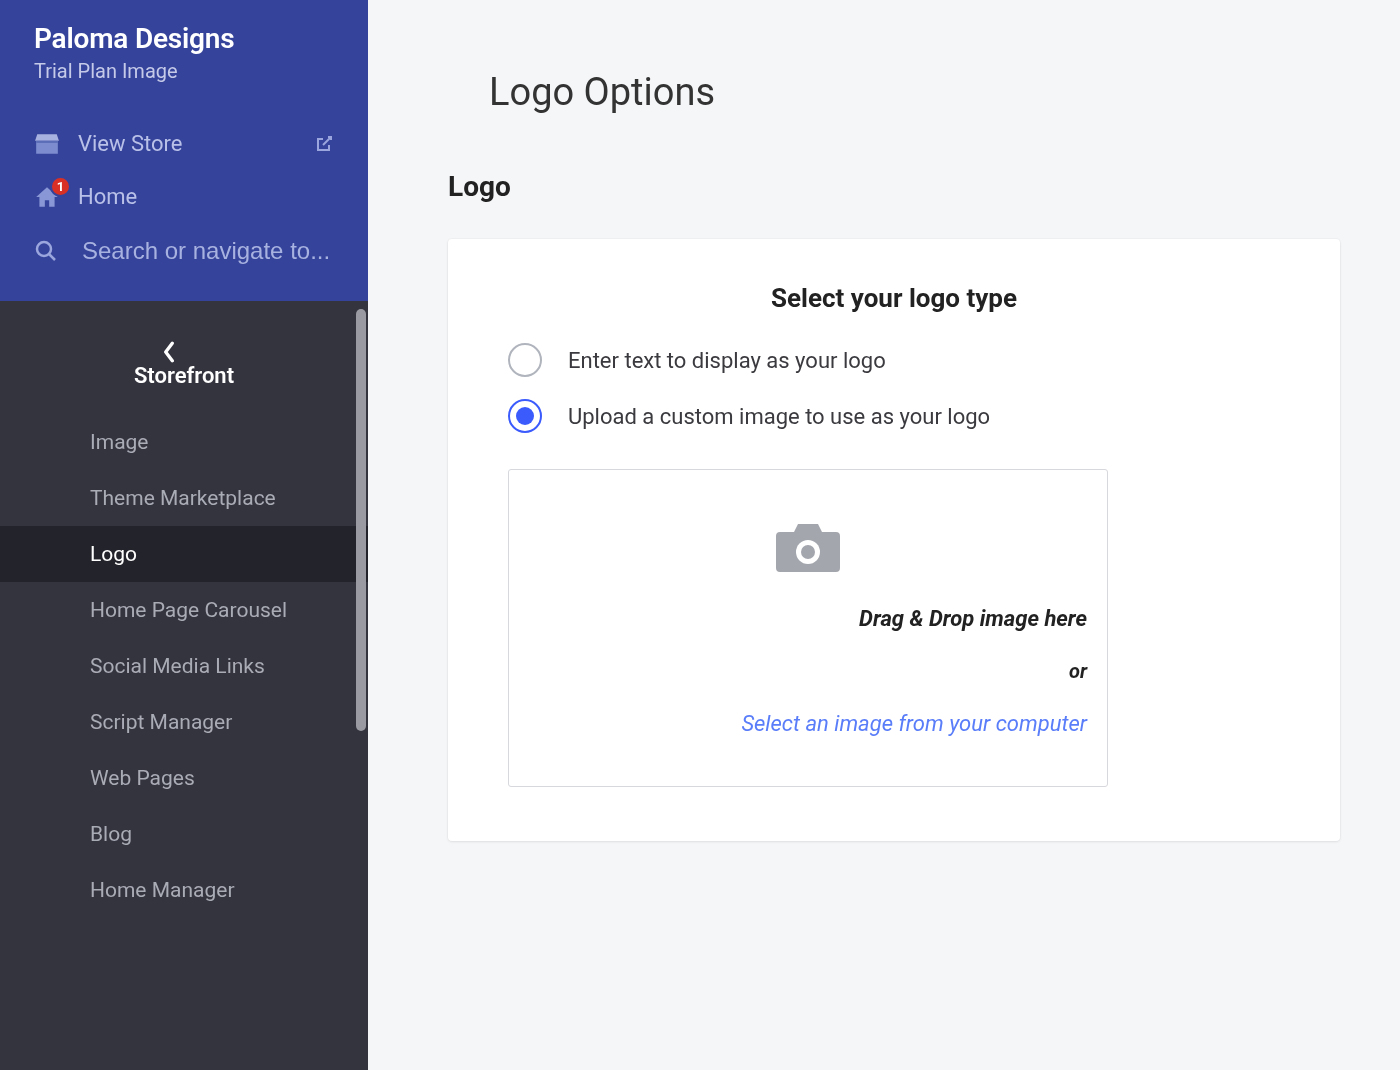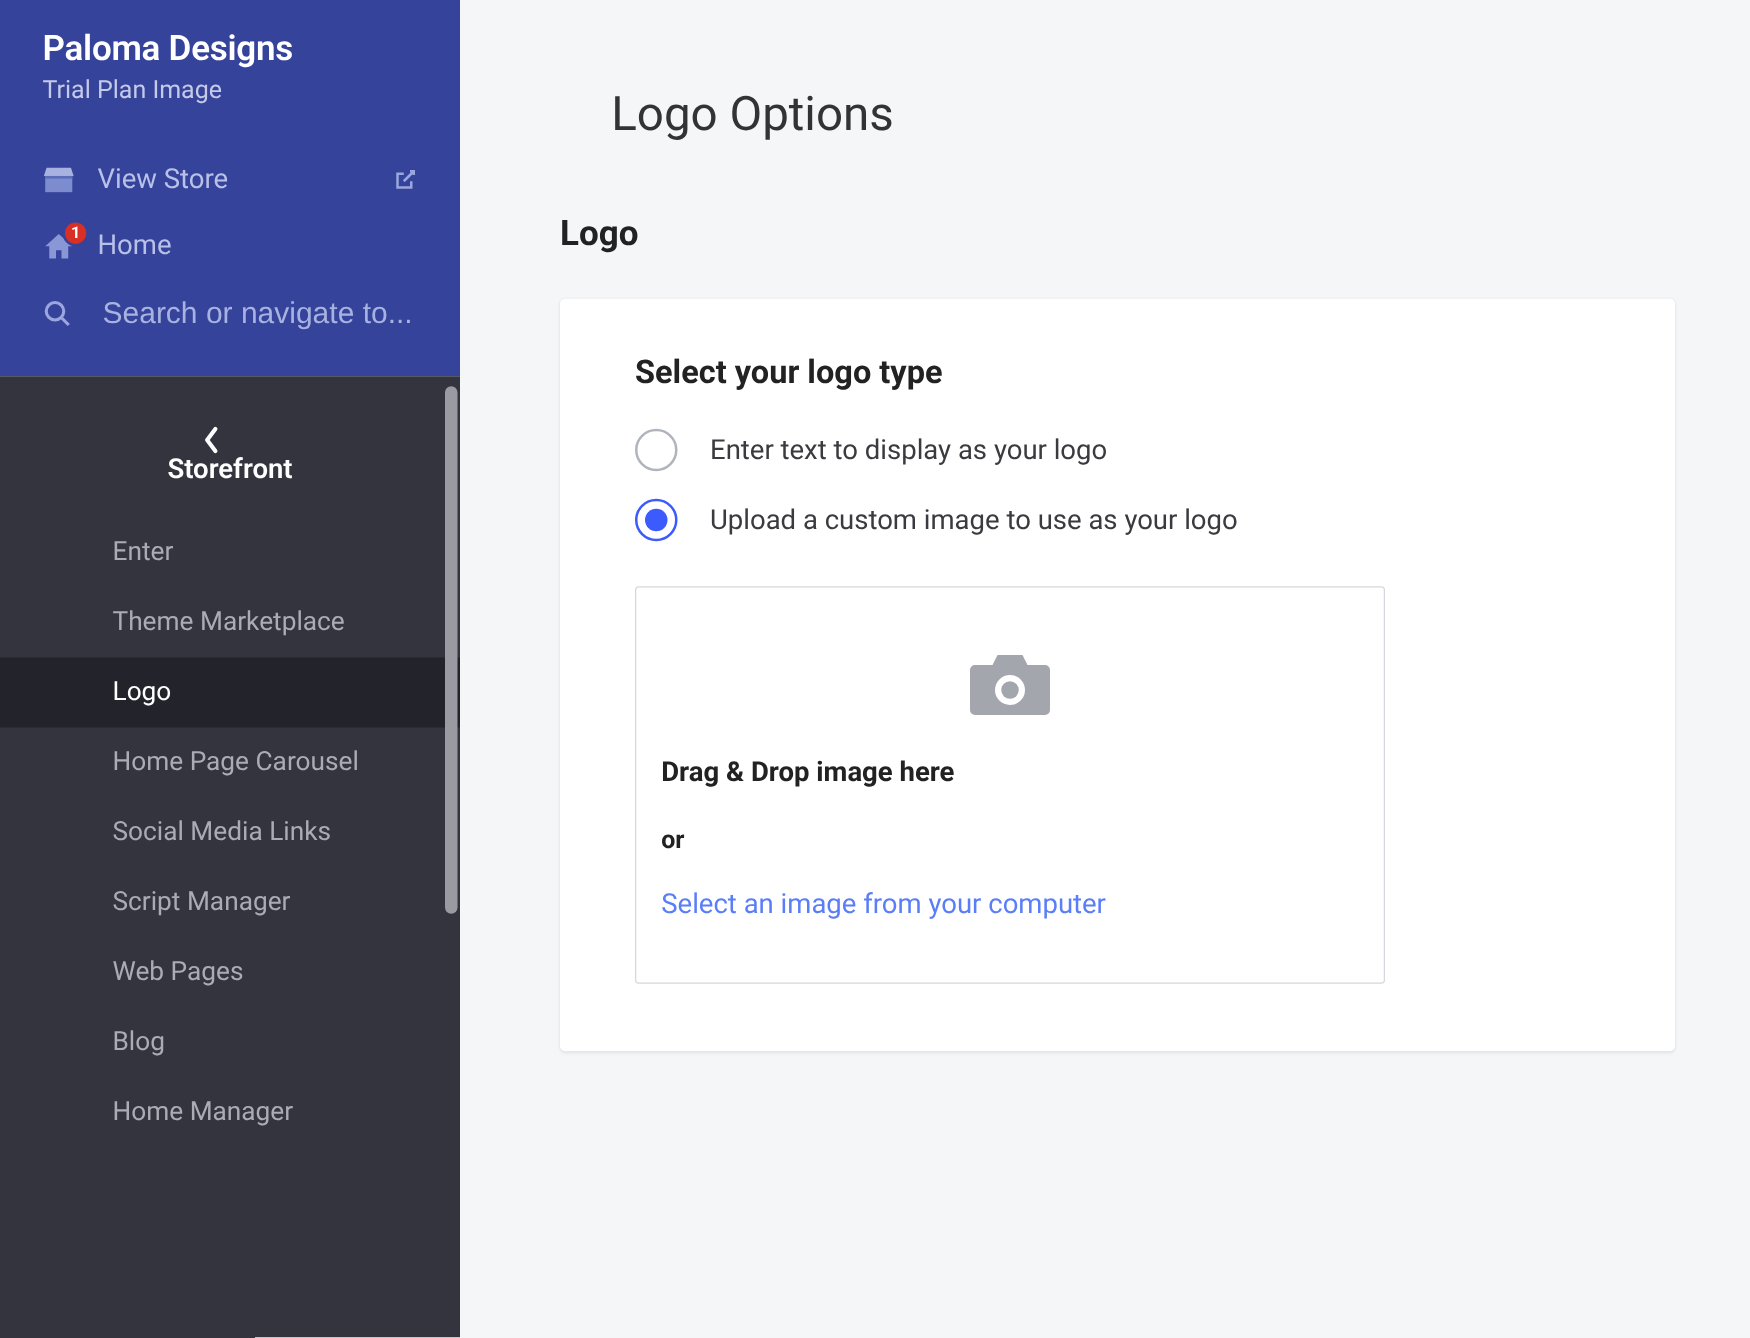--- a/index.html
+++ b/index.html
@@ -161,20 +161,21 @@
   background: #fff;
   border-radius: 4px;
   box-shadow: 0 1px 3px rgba(0,0,0,0.08), 0 0 0 1px rgba(0,0,0,0.02);
   padding: 44px 60px 54px 60px;
 }
 .card-heading {
   font-size: 26px;
   font-weight: 700;
   color: #222;
   margin-bottom: 30px;
+  text-align: center;
 }
 .radio-row {
   display: flex;
   align-items: center;
   margin-bottom: 22px;
   cursor: pointer;
 }
 .radio {
   width: 34px;
   height: 34px;
@@ -199,22 +200,23 @@
 .radio-label {
   font-size: 22px;
   color: #3a3a3f;
 }
 
 .upload-box {
   margin-top: 36px;
   border: 1px solid #d6d8dd;
   border-radius: 3px;
   padding: 50px 20px 50px 20px;
-  text-align: left;
+  text-align: right;
   max-width: 600px;
+  font-style: italic;
 }
 .camera-icon {
   margin: 0 auto 30px auto;
   width: 72px;
   height: 56px;
 }
 .dnd-text {
   font-size: 22px;
   font-weight: 700;
   color: #222;
@@ -285,21 +287,21 @@
     <div class="section-header">
       <span class="chev">
         <svg width="14" height="22" viewBox="0 0 12 20" fill="none" stroke="#fff" stroke-width="3" stroke-linecap="round" stroke-linejoin="round">
           <polyline points="9,2 3,10 9,18"></polyline>
         </svg>
       </span>
       <span>Storefront</span>
     </div>
 
     <ul class="subnav">
-      <li><span>Enter</span></li>
+      <li><span>Image</span></li>
       <li><span>Theme Marketplace</span></li>
       <li class="active"><span>Logo</span></li>
       <li><span>Home Page Carousel</span></li>
       <li><span>Social Media Links</span></li>
       <li><span>Script Manager</span></li>
       <li><span>Web Pages</span></li>
       <li><span>Blog</span></li>
       <li><span>Home Manager</span></li>
     </ul>
 

